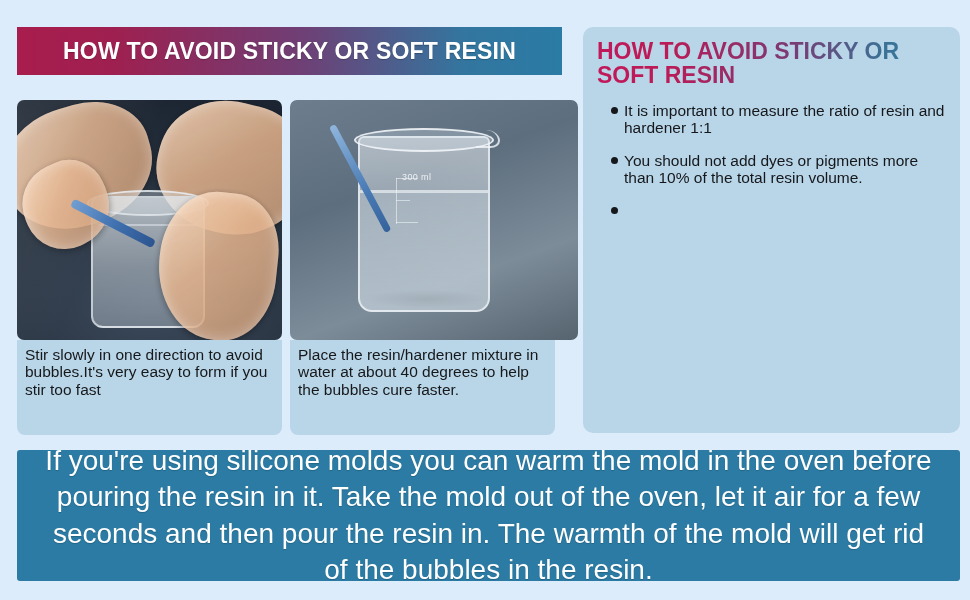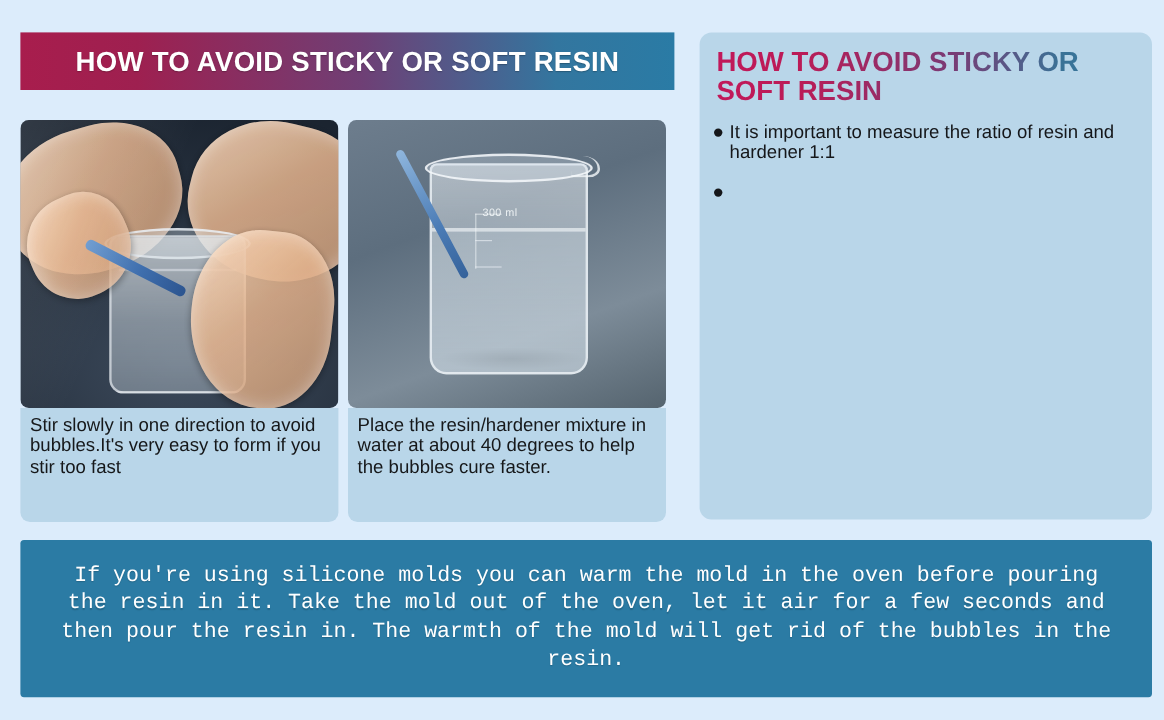--- a/index.html
+++ b/index.html
@@ -25,21 +25,21 @@
     white-space:nowrap;
   }
 
   .photo-row{position:absolute;left:0;top:73px;width:545px;height:360px;}
 
   .photo-card{
     position:absolute;top:0;width:265px;height:240px;
     border-radius:7px;overflow:hidden;
   }
   .photo-card.left{left:0;}
-  .photo-card.right{left:273px;}
+  .photo-card.right{left:273px;padding-left:23px;}
 
   .caption-panel{
     position:absolute;top:240px;width:265px;height:95px;
     background:#b9d6e9;border-radius:0 0 8px 8px;
   }
   .caption-panel.left{left:0;}
   .caption-panel.right{left:273px;}
   .caption-text{
     padding:6px 8px 0 8px;
     font-size:15.5px;line-height:1.12;color:#16181a;
@@ -137,40 +137,40 @@
     background:#b9d6e9;border-radius:10px;
   }
   .right-title{
     padding:12px 14px 4px 14px;
     font-size:23px;font-weight:bold;line-height:1.06;
     font-family:"Liberation Sans", sans-serif;
     background:linear-gradient(90deg,#c2185b 0%,#bb1b56 22%,#7b3a74 55%,#3a7296 80%,#2f7ca6 100%);
     -webkit-background-clip:text;background-clip:text;
     -webkit-text-fill-color:transparent;color:transparent;
   }
-  .bullets{margin:0;padding:10px 12px 0 12px;list-style:none;}
+  .bullets{margin:0;padding:10px 12px 0 28px;list-style:none;}
   .bullets li{
     position:relative;padding-left:13px;margin-bottom:15px;
     font-size:15.5px;line-height:1.13;color:#15171a;
     font-family:"Liberation Sans", sans-serif;
   }
   .bullets li .dot{
     position:absolute;left:0;top:5px;width:7px;height:7px;
     background:#15171a;border-radius:50%;
   }
 
   
   .bottom-banner{
     position:absolute;left:17px;top:450px;width:943px;height:131px;
     background:#2b7ba4;border-radius:3px;
     display:flex;align-items:center;justify-content:center;
   }
   .bottom-text{
-    color:#ffffff;font-size:18px;line-height:1.3;text-align:center;
-    padding:0 26px;font-family:Liberation Mono, monospace;
+    color:#ffffff;font-size:28px;line-height:1.3;text-align:center;
+    padding:0 26px;font-family:Liberation Sans, sans-serif;
     text-shadow:0 1px 1px rgba(0,0,0,.18);
   }
 </style>
 </head>
 <body>
 
 <div class="page">
 
   <div class="left-col">
 
@@ -219,20 +219,24 @@
 
   <div class="right-panel">
     <div class="right-title">HOW TO AVOID STICKY OR SOFT RESIN</div>
     <ul class="bullets">
       <li>
         <span class="dot"></span>
         <span>It is important to measure the ratio of resin and hardener 1:1</span>
       </li>
       <li>
         <span class="dot"></span>
+        <span>You should not add dyes or pigments more than 10% of the total resin volume.</span>
+      </li>
+      <li>
+        <span class="dot"></span>
       </li>
     </ul>
   </div>
 
   <div class="bottom-banner">
     <div class="bottom-text">If you're using silicone molds you can warm the mold in the oven before pouring the resin in it. Take the mold out of the oven, let it air for a few seconds and then pour the resin in. The warmth of the mold will get rid of the bubbles in the resin.</div>
   </div>
 
 </div>
 

